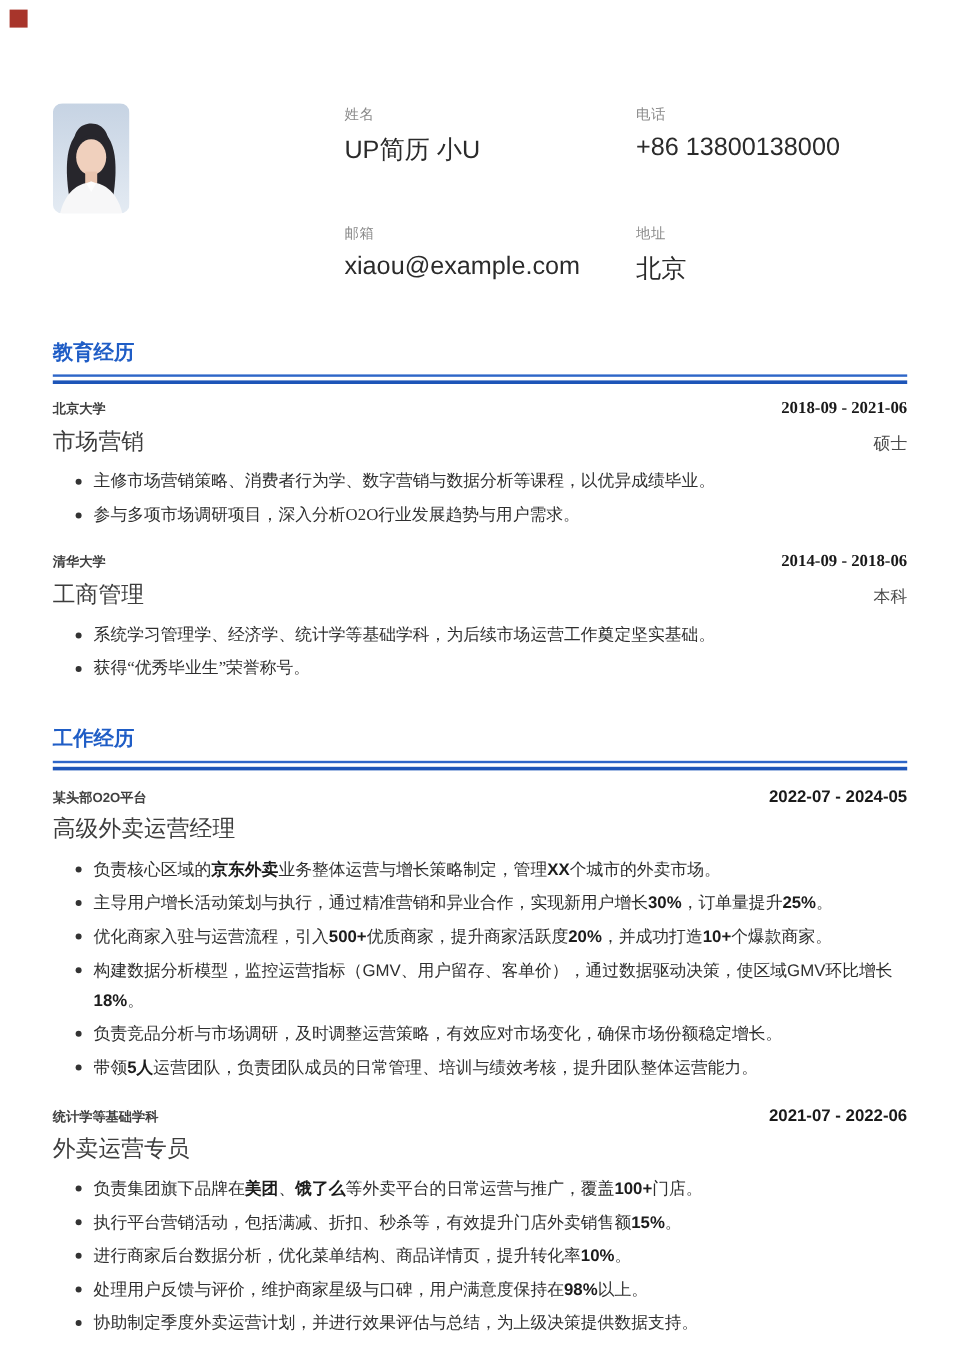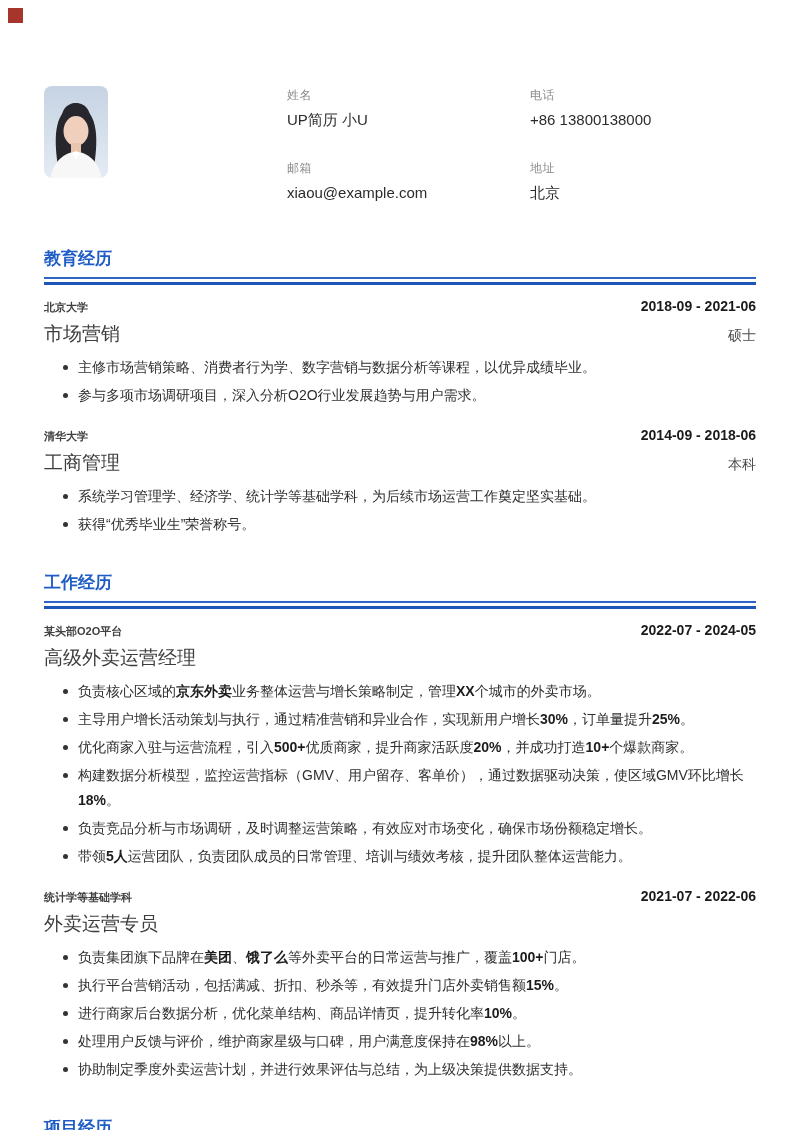--- a/index.html
+++ b/index.html
@@ -24,30 +24,30 @@
   .profile { display:flex; align-items:flex-start; padding-top:86px; }
   .photo {
     width:64px; height:92px;
     border-radius:8px; overflow:hidden; flex:none;
   }
   .photo svg { display:block; width:64px; height:92px; }
   .contact {
     margin-left:179px;
     display:grid;
     grid-template-columns:243px auto;
-    row-gap:30px;
+    row-gap:47px;
     align-content:start;
     padding-top:1px;
   }
   .field .label { font-size:12px; color:#8a8a8a; letter-spacing:0.5px; }
-  .field .value { font-size:15px; color:#2b2b2b; margin-top:7px; }
+  .field .value { font-size:21px; color:#2b2b2b; margin-top:7px; }
 
   
   .section { margin-top:34px; }
-  .section.first { margin-top:44px; }
+  .section.first { margin-top:44px;font-family:Liberation Serif, serif; }
   .section-title {
     font-size:17px; font-weight:bold; color:#1f5dc6;
     padding-bottom:7px;
     border-bottom:2px solid #2e66c8;
   }
   .section-thickline { height:3.5px; background:#1d55b8; margin-top:2.5px; }
 
   .entry { margin-top:13px; }
   .entry + .entry { margin-top:19px; }
   .entry-top { display:flex; justify-content:space-between; align-items:baseline; }

